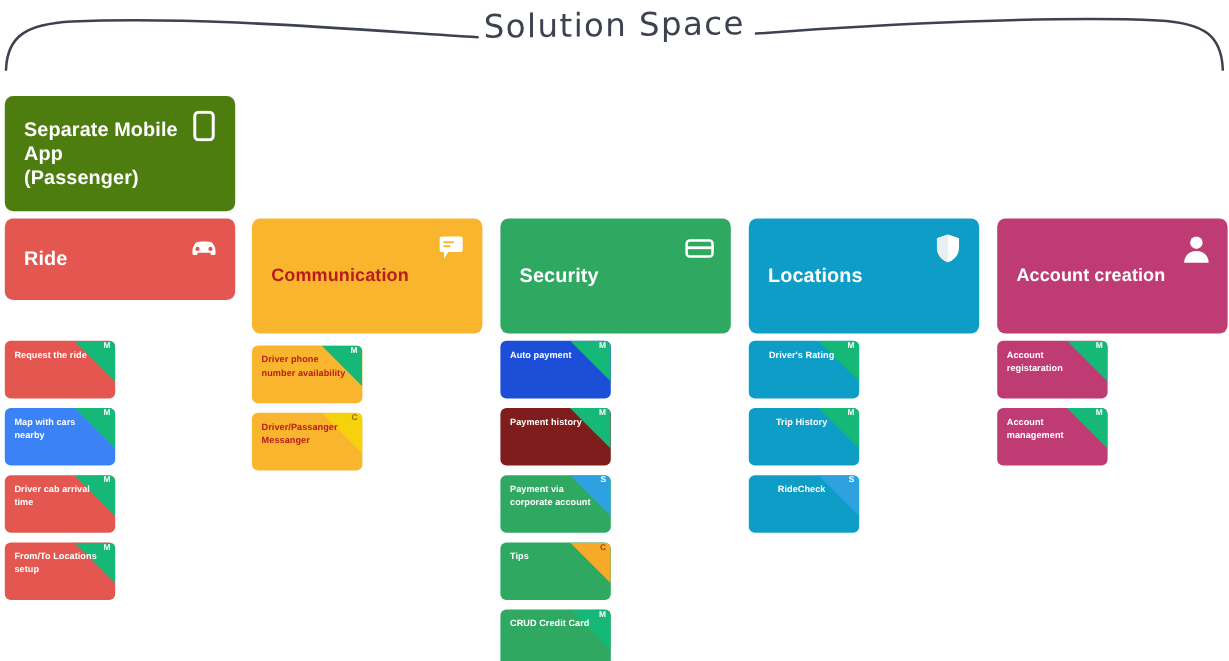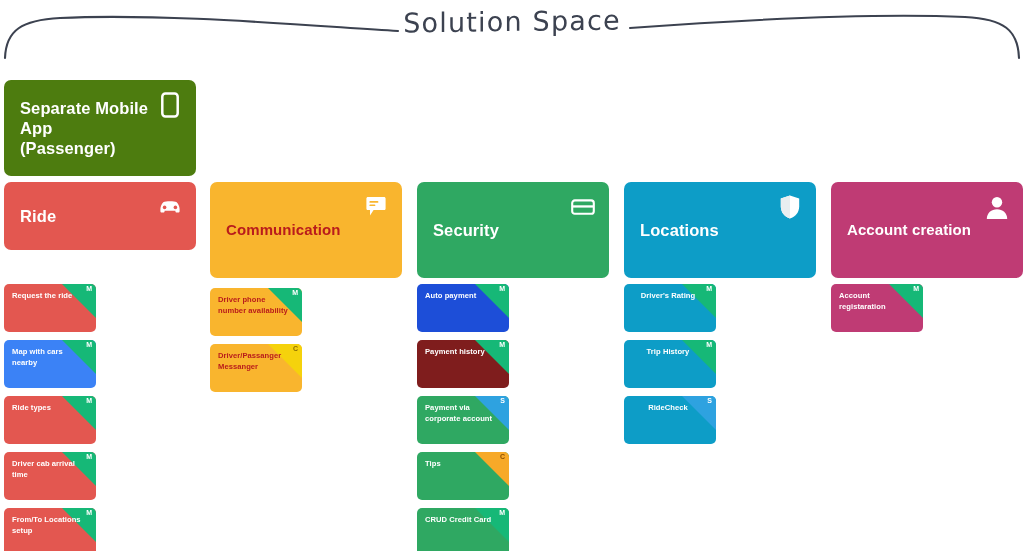--- a/index.html
+++ b/index.html
@@ -199,26 +199,20 @@
           <div class="story-card" style="background: #3b82f6;">
             <span class="corner" style="--badge-bg: #16b877; --badge-fg: #ffffff;">
               <span class="corner-letter">M</span>
             </span>
             <div class="story-label tone-light">Map with cars nearby</div>
           </div>
           <div class="story-card" style="background: rgb(227, 87, 80);">
             <span class="corner" style="--badge-bg: #16b877; --badge-fg: #ffffff;">
               <span class="corner-letter">M</span>
             </span>
-            <div class="story-label tone-light">Ride types</div>
-          </div>
-          <div class="story-card" style="background: rgb(227, 87, 80);">
-            <span class="corner" style="--badge-bg: #16b877; --badge-fg: #ffffff;">
-              <span class="corner-letter">M</span>
-            </span>
             <div class="story-label tone-light">Driver cab arrival time</div>
           </div>
           <div class="story-card" style="background: rgb(227, 87, 80);">
             <span class="corner" style="--badge-bg: #16b877; --badge-fg: #ffffff;">
               <span class="corner-letter">M</span>
             </span>
             <div class="story-label tone-light">From/To Locations setup</div>
           </div>
         </div>
       </div>
@@ -332,17 +326,23 @@
             </svg>
           </span>
         </div>
         <div class="story-grid" style="position: absolute; top: 212px;">
           <div class="story-card" style="background: rgb(191, 59, 116);">
             <span class="corner" style="--badge-bg: #16b877; --badge-fg: #ffffff;">
               <span class="corner-letter">M</span>
             </span>
             <div class="story-label tone-light">Account registaration</div>
           </div>
+          <div class="story-card" style="background: rgb(191, 59, 116);">
+            <span class="corner" style="--badge-bg: #16b877; --badge-fg: #ffffff;">
+              <span class="corner-letter">M</span>
+            </span>
+            <div class="story-label tone-light">Account management</div>
+          </div>
         </div>
       </div>
     </div>
 
 </div>
 
 </body></html>

